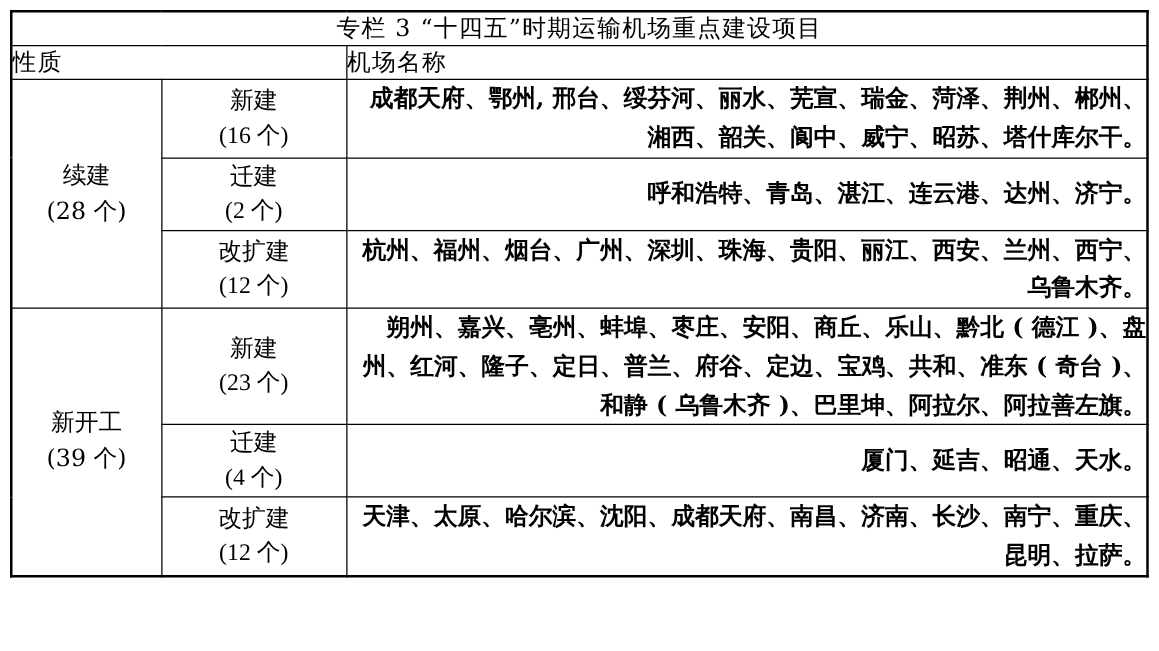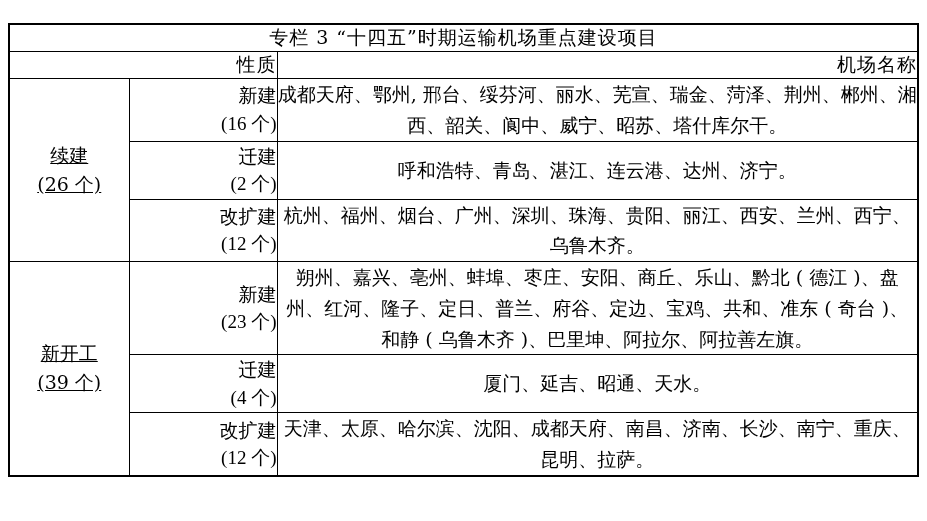--- a/index.html
+++ b/index.html
@@ -11,72 +11,71 @@
     width: 927px;
     height: 521px;
     font-family: "DejaVu Serif", "Liberation Serif", serif;
     color: #000000;
   }
   .page {
     width: 927px;
     height: 455px;
     box-sizing: border-box;
     padding: 8px 8px 0 8px;
-    margin-top: 15px;
   }
   table.box {
     border-collapse: collapse;
     width: 911px;
     table-layout: fixed;
     border: 2px solid #000;
   }
   table.box td {
     border: 1px solid #000;
     padding: 0;
     vertical-align: middle;
   }
   .title-cell {
     text-align: center;
     font-size: 19px;
     letter-spacing: 1px;
     padding: 9px 0 9px 0;
     font-weight: normal;
   }
   .hdr {
-    text-align: right;
+    text-align: left;
     font-size: 19px;
     padding: 9px 0 9px 0;
     letter-spacing: 1px;
   }
   .group-cell {
     text-align: center;
     font-size: 19px;
     line-height: 1.55;
     padding: 4px 2px;
-    text-decoration: underline;
   }
   .group-cell .num {
     display: block;
   }
   .kind-cell {
-    text-align: right;
+    text-align: center;
     font-size: 19px;
     line-height: 1.5;
     padding: 6px 2px;
   }
   .kind-cell .num {
     display: block;
     font-family: Liberation Serif, serif;
   }
   .list-cell {
-    text-align: center;
+    text-align: right;
     font-size: 19px;
     line-height: 1.62;
     padding: 7px 10px 7px 10px;
     letter-spacing: 0px;
+    font-weight: bold;
   }
   col.c1 { width: 120px; }
   col.c2 { width: 148px; }
   col.c3 { width: 641px; }
 </style>
 </head>
 <body>
 
 <div class="page">
   <table class="box">
@@ -90,21 +89,21 @@
         <td class="title-cell" colspan="3">专栏 3 “十四五”时期运输机场重点建设项目</td>
       </tr>
       <tr>
         <td class="hdr" colspan="2">性质</td>
         <td class="hdr">机场名称</td>
       </tr>
 
       <tr>
         <td class="group-cell" rowspan="3">
           <span>续建</span>
-          <span class="num">(26 个)</span>
+          <span class="num">(28 个)</span>
         </td>
         <td class="kind-cell">
           <span>新建</span>
           <span class="num">(16 个)</span>
         </td>
         <td class="list-cell">成都天府、鄂州, 邢台、绥芬河、丽水、芜宣、瑞金、菏泽、荆州、郴州、湘西、韶关、阆中、威宁、昭苏、塔什库尔干。</td>
       </tr>
       <tr>
         <td class="kind-cell">
           <span>迁建</span>

